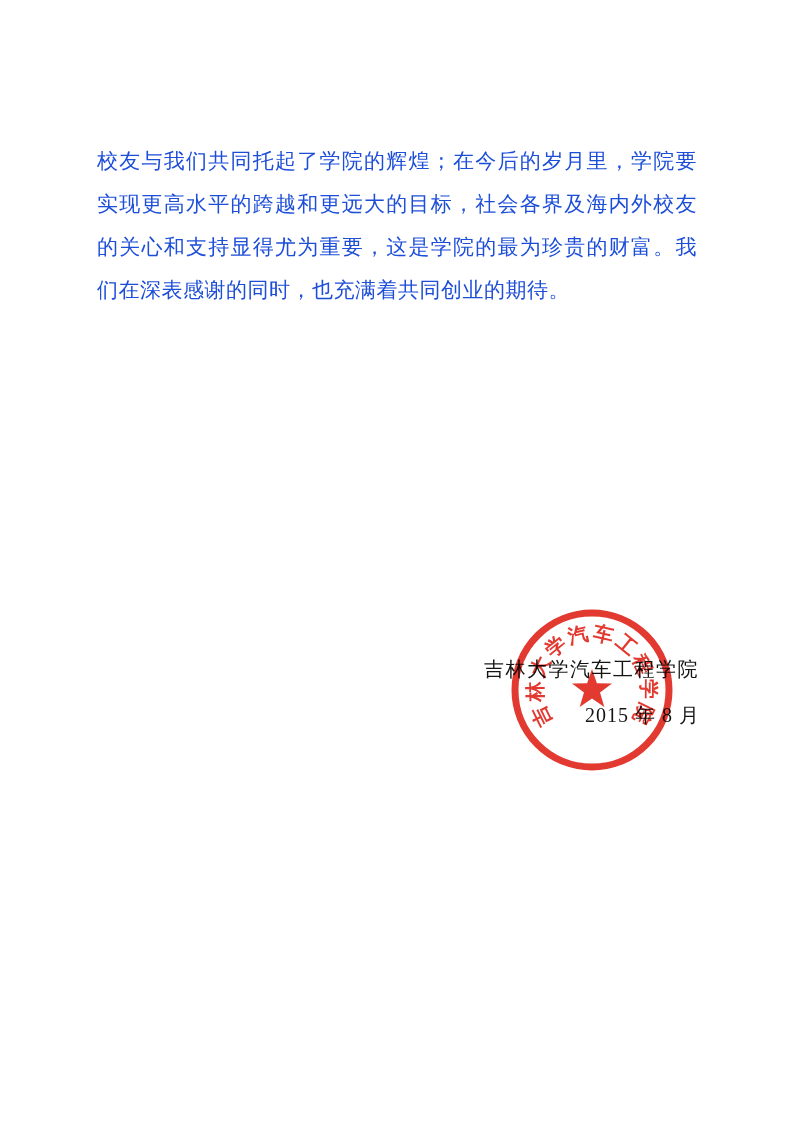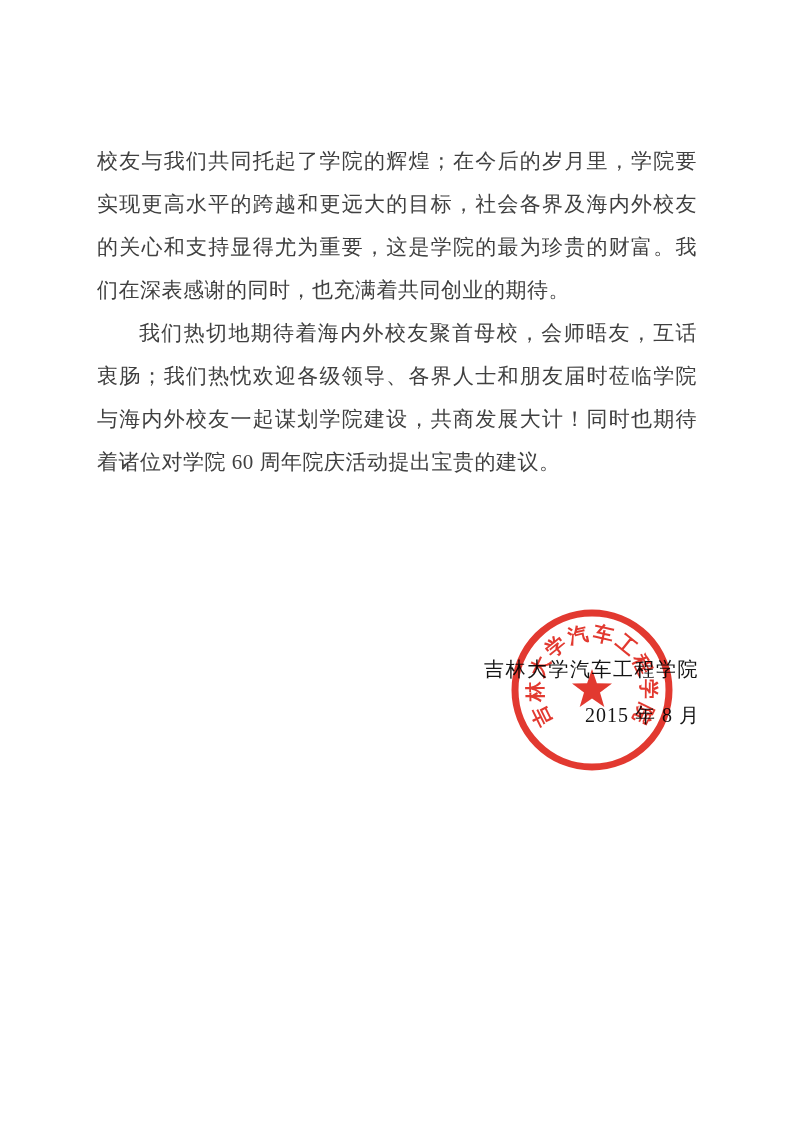--- a/index.html
+++ b/index.html
@@ -13,21 +13,21 @@
     height: 1123px;
     background: #ffffff;
     overflow: hidden;
     font-family: "Liberation Serif", "DejaVu Serif", serif;
   }
   .body-text {
     position: absolute;
     left: 97px;
     top: 140px;
     width: 600px;
-    color: #404040;
+    color: #1d4ed8;
     font-size: 21px;
     line-height: 43px;
     text-align: justify;
     letter-spacing: 0.5px;
   }
   .para {
     margin: 0;
   }
   .para.indent {
     text-indent: 2em;
@@ -62,21 +62,20 @@
     font-weight: bold;
   }
 </style>
 </head>
 <body>
 
 <div class="page">
 
   <div class="body-text">
     <p class="para">校友与我们共同托起了学院的辉煌；在今后的岁月里，学院要实现更高水平的跨越和更远大的目标，社会各界及海内外校友的关心和支持显得尤为重要，这是学院的最为珍贵的财富。我们在深表感谢的同时，也充满着共同创业的期待。</p>
-    <p class="para indent">我们热切地期待着海内外校友聚首母校，会师晤友，互话衷肠；我们热忱欢迎各级领导、各界人士和朋友届时莅临学院与海内外校友一起谋划学院建设，共商发展大计！同时也期待着诸位对学院 60 周年院庆活动提出宝贵的建议。</p>
   </div>
 
   <div class="sig-name">吉林大学汽车工程学院</div>
 
   <div class="sig-date">2015 年 8 月</div>
 
   <svg class="seal" width="170" height="170" viewBox="-85 -85 170 170" xmlns="http://www.w3.org/2000/svg">
     <defs>
       <path id="sealArc" d="M -32.1 38.3 A 50 50 0 1 1 32.1 38.3" fill="none"></path>
     </defs>

